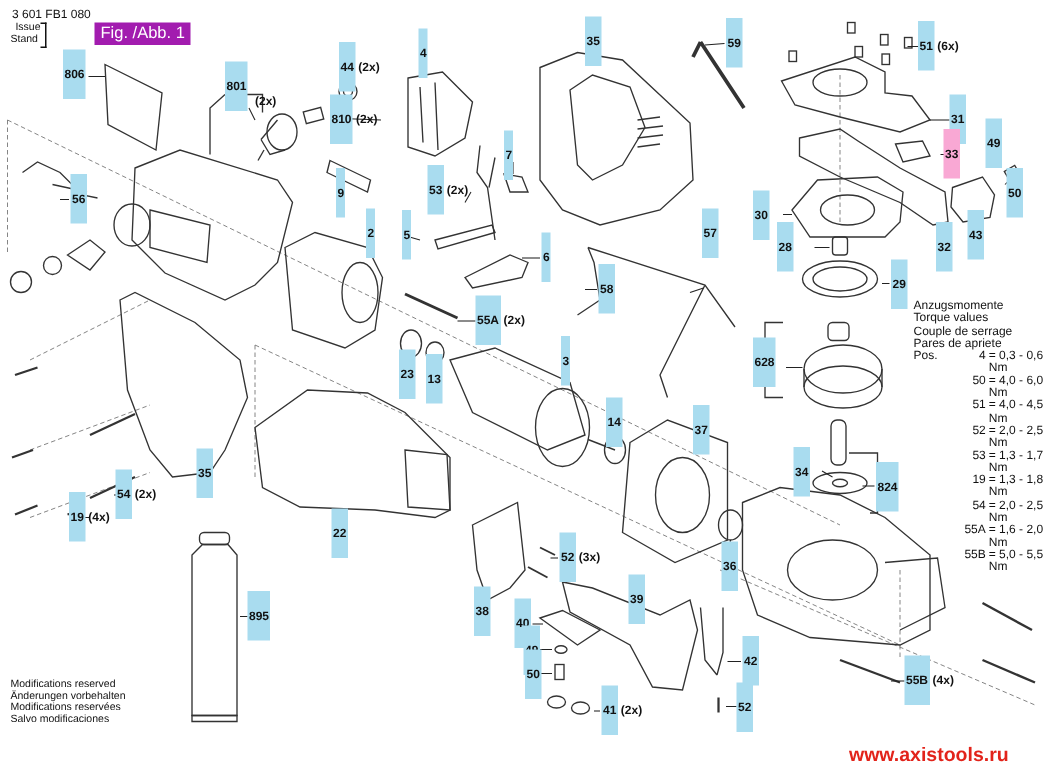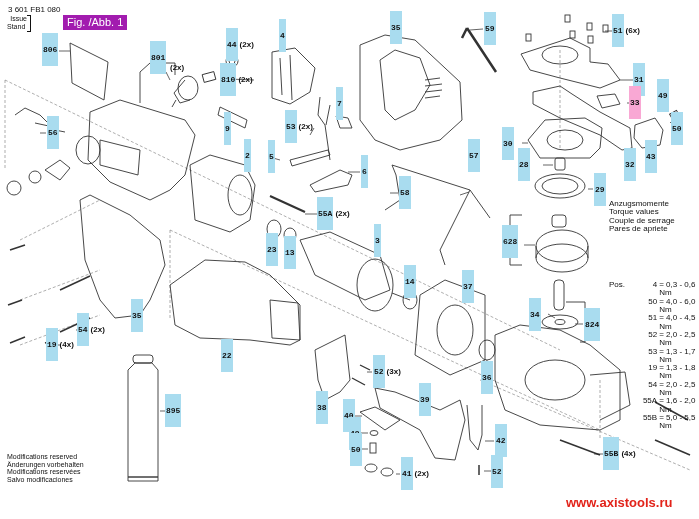--- a/index.html
+++ b/index.html
@@ -5,21 +5,21 @@
   html, body { margin: 0; padding: 0; background: #ffffff; }
   body { width: 699px; height: 519px; position: relative; overflow: hidden;
          font-family: "Liberation Sans", sans-serif; color: #111; }
   #diagram { position: absolute; left: 0; top: 0; width: 699px; height: 519px; }
   .hdr-doc { position: absolute; left: 8px; top: 5px; font-size: 8px; }
   .hdr-issue { position: absolute; left: 7px; top: 15px; font-size: 7px; line-height: 8px; }
   .hdr-bracket { position: absolute; left: 27px; top: 15px; width: 3px; height: 15px; border-right: 1px solid #111; border-top:1px solid #111; border-bottom:1px solid #111; }
   .hdr-date { position: absolute; left: 32px; top: 19px; font-size: 8px; padding-left: 45px; }
   .fig-box { position: absolute; left: 63px; top: 15px; background: #a21caf; color: #fff; font-size: 11px; padding: 1px 4px; height: 13px; line-height: 13px; }
   .lbl { position: absolute; font-size: 8px; font-weight: bold; line-height: 10px; white-space: nowrap; }
-  .lbl .num { background: #a9dcef; padding: 12px 1px; font-family: Liberation Mono, monospace; }
+  .lbl .num { background: #a9dcef; padding: 12px 1px; }
   .lbl.red .num { background: #f9a8d4; color: #111; }
   .lbl .qty { font-weight: bold; margin-left: 2px; }
   .torque { position: absolute; left: 609px; top: 200px; font-size: 8px; line-height: 8.3px; }
   .torque .row { display: flex; }
   .torque .k { width: 36px; text-align: right; }
   .torque .posl { position:absolute; left:0; }
   .mods { position: absolute; left: 7px; top: 453px; font-size: 7px; line-height: 7.7px; }
   .url { position: absolute; left: 566px; top: 495px; font-size: 13px; color: #e2231a; font-weight: bold; }
 </style>
 </head>
@@ -337,21 +337,21 @@
     <div class="lbl" style="left: 401px; top: 469px;"><span class="num">41</span><span class="qty">(2x)</span></div>
     <div class="lbl" style="left: 491px; top: 467px;"><span class="num">52</span></div>
     <div class="lbl" style="left: 603px; top: 449px;"><span class="num">55B</span><span class="qty">(4x)</span></div>
   </div>
 
 <div class="torque">
   <div>Anzugsmomente</div>
   <div>Torque values</div>
   <div>Couple de serrage</div>
   <div>Pares de apriete</div>
-  <div id="torque-rows" style="position:relative;margin-top:48px;">
+  <div id="torque-rows" style="position:relative;">
       <span class="posl">Pos.</span>
       <div class="row" style="margin-left: 20px;">
         <span class="k">4</span>
         <span style="margin-left: 2px;">= 0,3 - 0,6 Nm</span>
       </div>
       <div class="row" style="margin-left: 20px;">
         <span class="k">50</span>
         <span style="margin-left: 2px;">= 4,0 - 6,0 Nm</span>
       </div>
       <div class="row" style="margin-left: 20px;">

